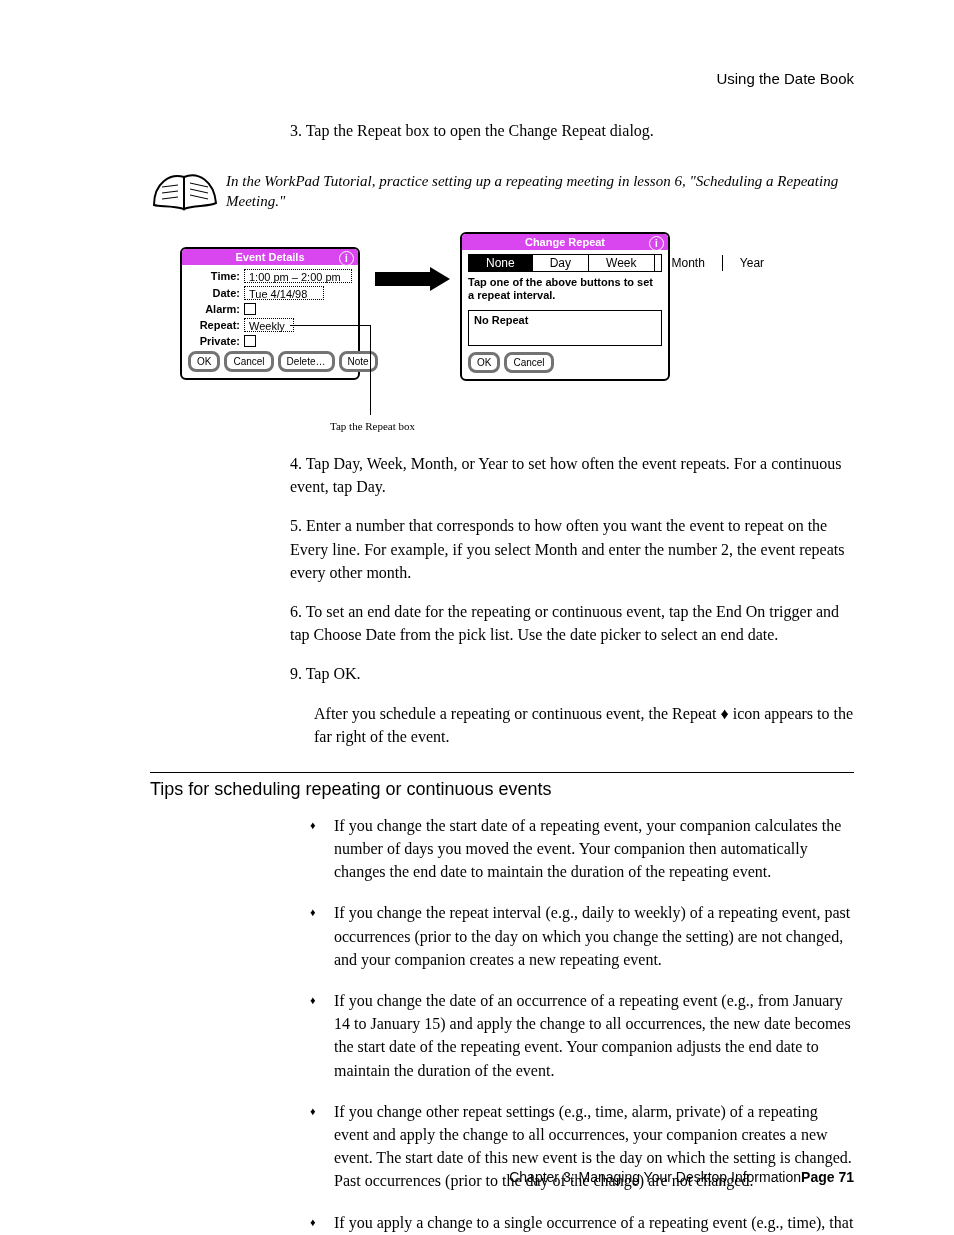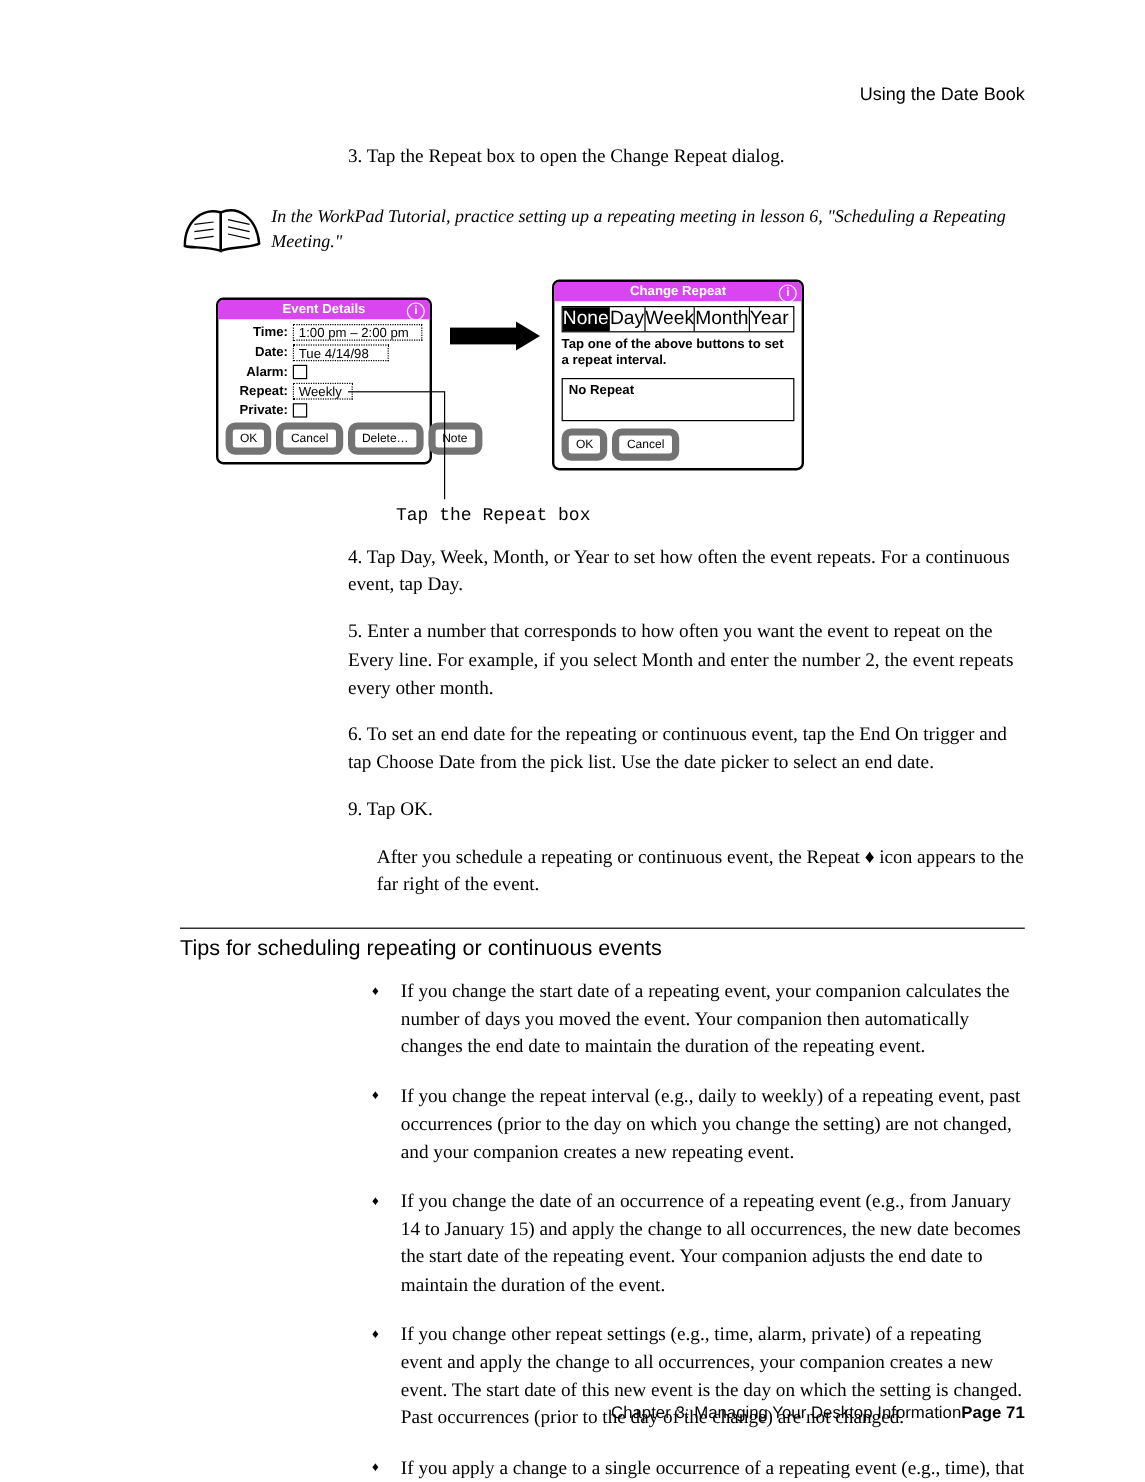--- a/index.html
+++ b/index.html
@@ -101,37 +101,37 @@
     display: inline-block;
     box-sizing: border-box;
   }
   .palm-checkbox {
     width: 10px;
     height: 10px;
     border: 1px solid #000;
     display: inline-block;
   }
   .palm-btn {
-    border: 6px solid #737373;
+    border: 3px solid #737373;
     border-radius: 8px;
     background: #fff;
     font-size: 10px;
     padding: 0 6px;
     height: 15px;
     line-height: 13px;
     display: inline-flex;
     align-items: center;
     cursor: pointer;
   }
   .palm-btn-row { display: flex; gap: 4px; margin-top: 4px; }
 
   .seg-group { display: flex; border: 1px solid #000; margin-bottom: 4px; }
   .seg-btn {
-    font-size: 16px;
-    padding: 1px 0;
+    font-size: 12px;
+    padding: 1px 17px;
     border-right: 1px solid #000;
     cursor: pointer;
   }
   .seg-btn:last-child { border-right: none; }
   .seg-btn.selected { background: #000; color: #fff; }
   .repeat-msg {
     font-weight: bold;
     font-size: 11px;
     line-height: 1.2;
     margin-bottom: 8px;
@@ -156,22 +156,22 @@
   }
 
   
   .callout-line {
     position:absolute;
     height:1px;
     background:#000;
   }
   .callout-text {
     position:absolute;
-    font-size:15px;
-    font-family: Liberation Mono, monospace;
+    font-size:11px;
+    font-family: Liberation Serif, serif;
     line-height:1.2;
   }
 
   
   .numbered-step, .body-block {
     font-size: 16px;
     line-height: 1.45;
     margin-left: 140px;
     margin-bottom: 16px;
   }

